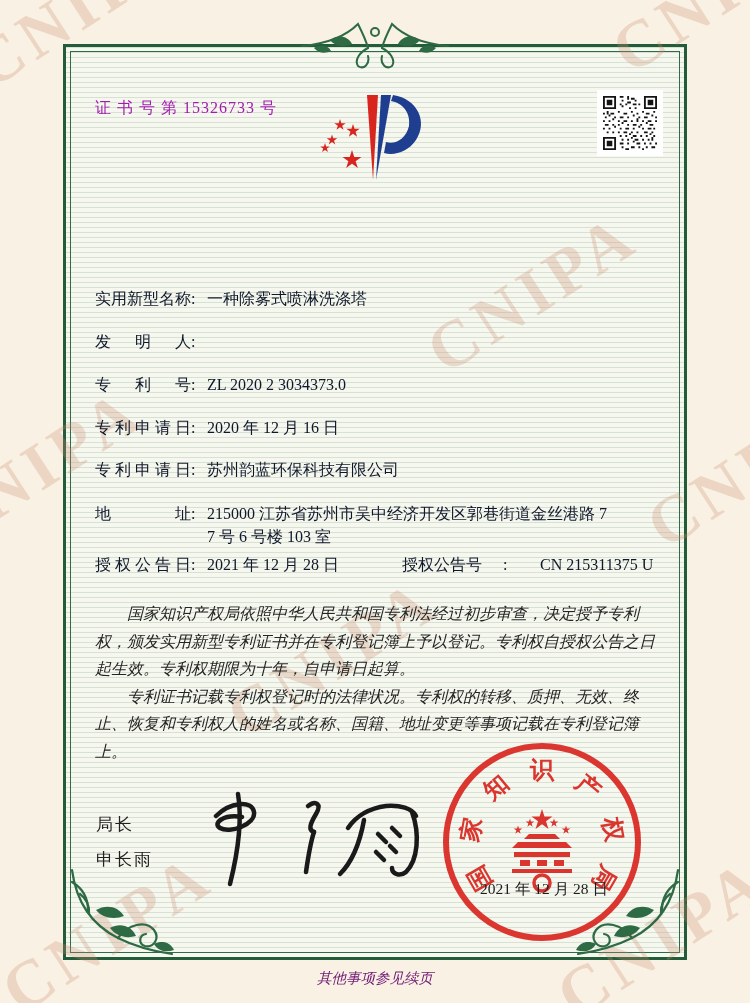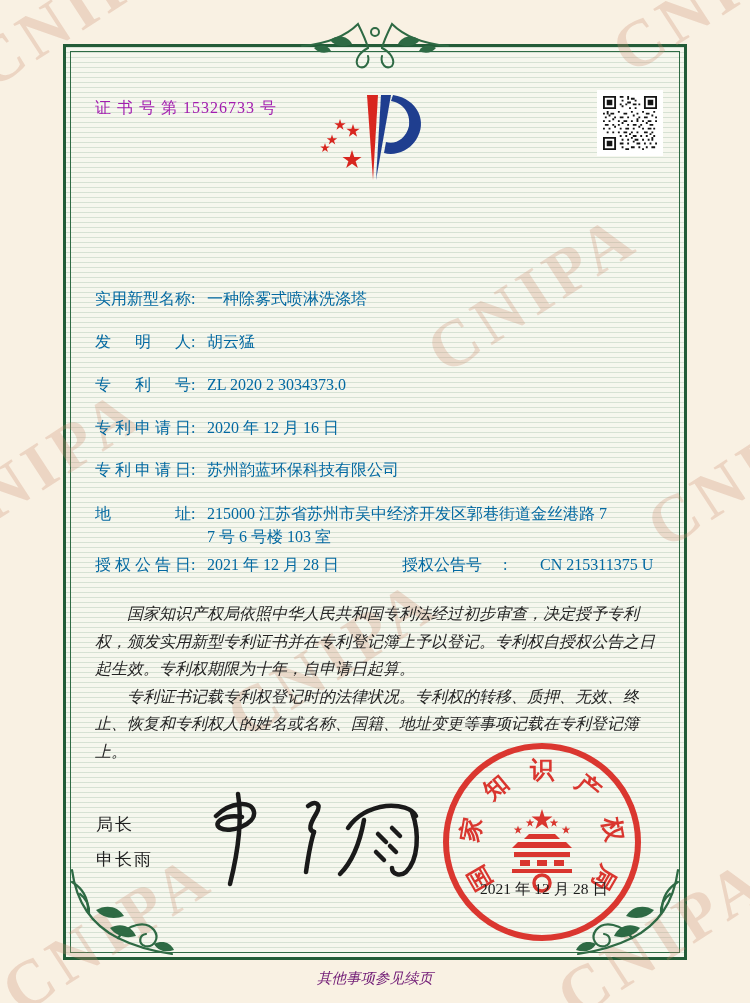--- a/index.html
+++ b/index.html
@@ -27,21 +27,21 @@
     position:absolute;z-index:2;pointer-events:none;
     font-weight:bold;font-size:66px;letter-spacing:6px;white-space:nowrap;
     color:rgba(205,140,110,.28);transform:rotate(-33deg);
   }
   
   .abs{position:absolute;z-index:3;}
   .cert-no{left:95px;top:98px;font-size:16px;letter-spacing:1px;color:#a21caf;}
   .title{left:0;right:0;top:192px;text-align:center;font-size:36px;
          letter-spacing:7px;font-weight:600;color:#151515;}
   .frow{left:95px;width:565px;display:flex;align-items:flex-start;
-        font-size:16px;line-height:23px;color:#0369a1;}
+        font-size:16px;line-height:23px;color:#0f172a;}
   .flabel{display:inline-block;width:96px;text-align:justify;text-align-last:justify;}
   .fcolon{display:inline-block;width:16px;text-align:left;}
   .fvalue{flex:1;}
   .pair2{position:absolute;left:307px;top:0;display:flex;gap:21px;}
   .pair2 .flabel2{display:inline-block;}
   .paras{left:95px;width:562px;top:592px;font-size:16px;line-height:27.5px;
          font-style:italic;color:#242424;margin-top:8px;}
   .paras p{margin:0;text-indent:32px;}
   .director-title{left:96px;top:813px;font-size:17px;letter-spacing:2px;}
   .director-name{left:96px;top:848px;font-size:17px;letter-spacing:2px;}
@@ -124,21 +124,20 @@
 
 
   <div class="abs frow" style="top:287px">
     <span class="flabel">实用新型名称</span>
     <span class="fcolon">:</span>
     <span class="fvalue">一种除雾式喷淋洗涤塔</span>
   </div>
   <div class="abs frow" style="top:330px">
     <span class="flabel">发明人</span>
     <span class="fcolon">:</span>
-    <span class="fvalue">胡云猛</span>
   </div>
   <div class="abs frow" style="top:373px">
     <span class="flabel">专利号</span>
     <span class="fcolon">:</span>
     <span class="fvalue">ZL 2020 2 3034373.0</span>
   </div>
   <div class="abs frow" style="top:416px">
     <span class="flabel">专利申请日</span>
     <span class="fcolon">:</span>
     <span class="fvalue">2020 年 12 月 16 日</span>

